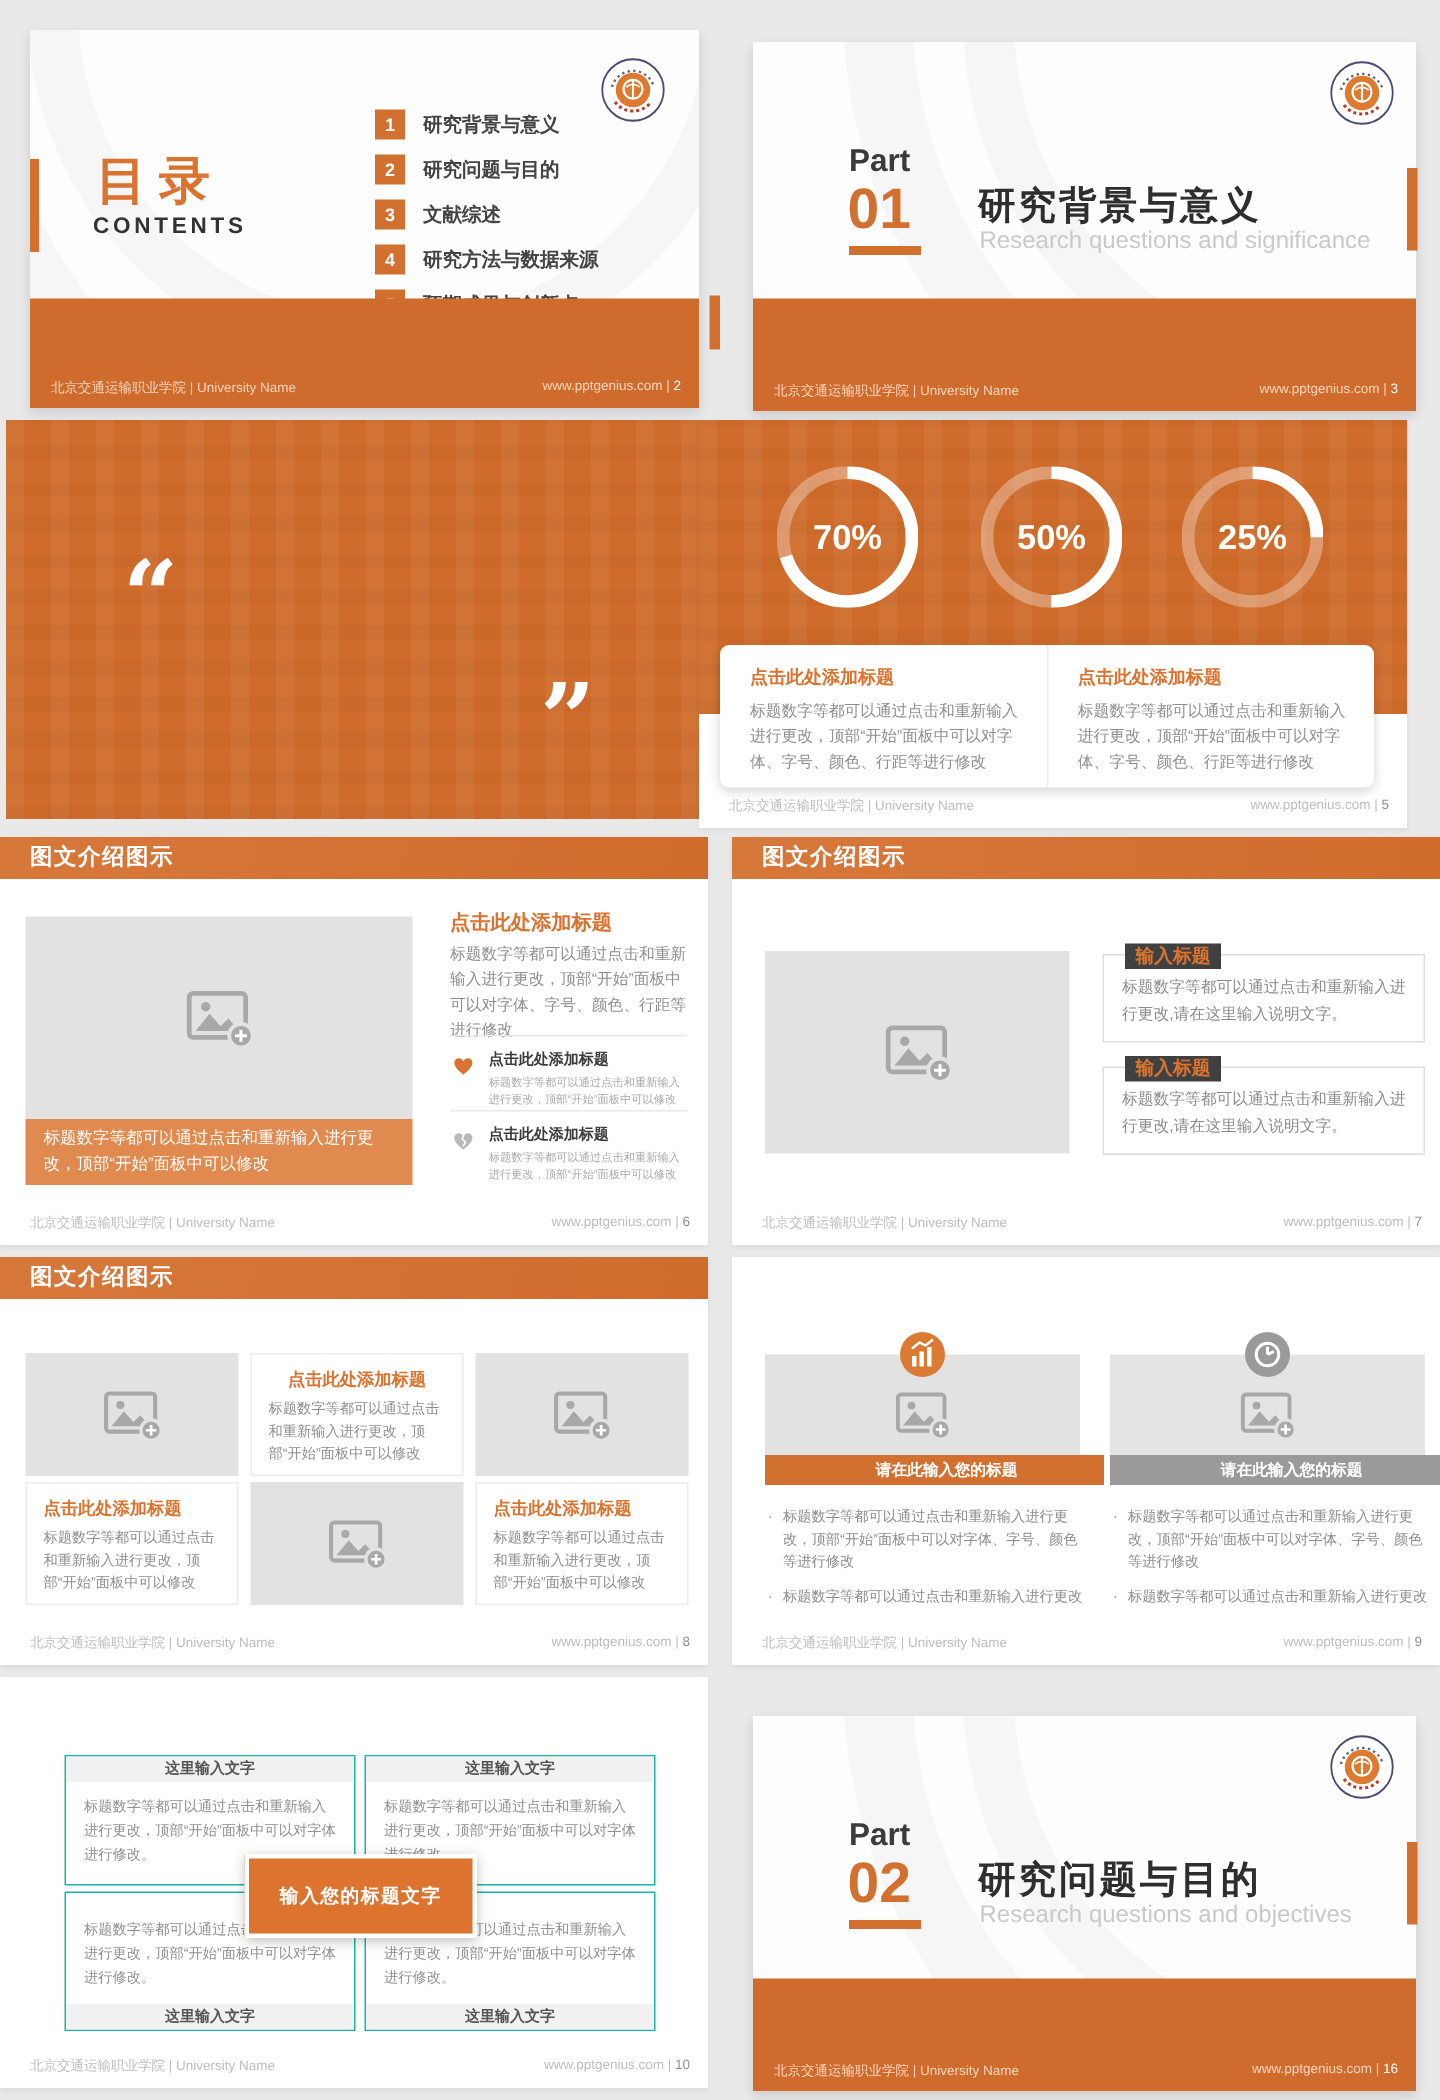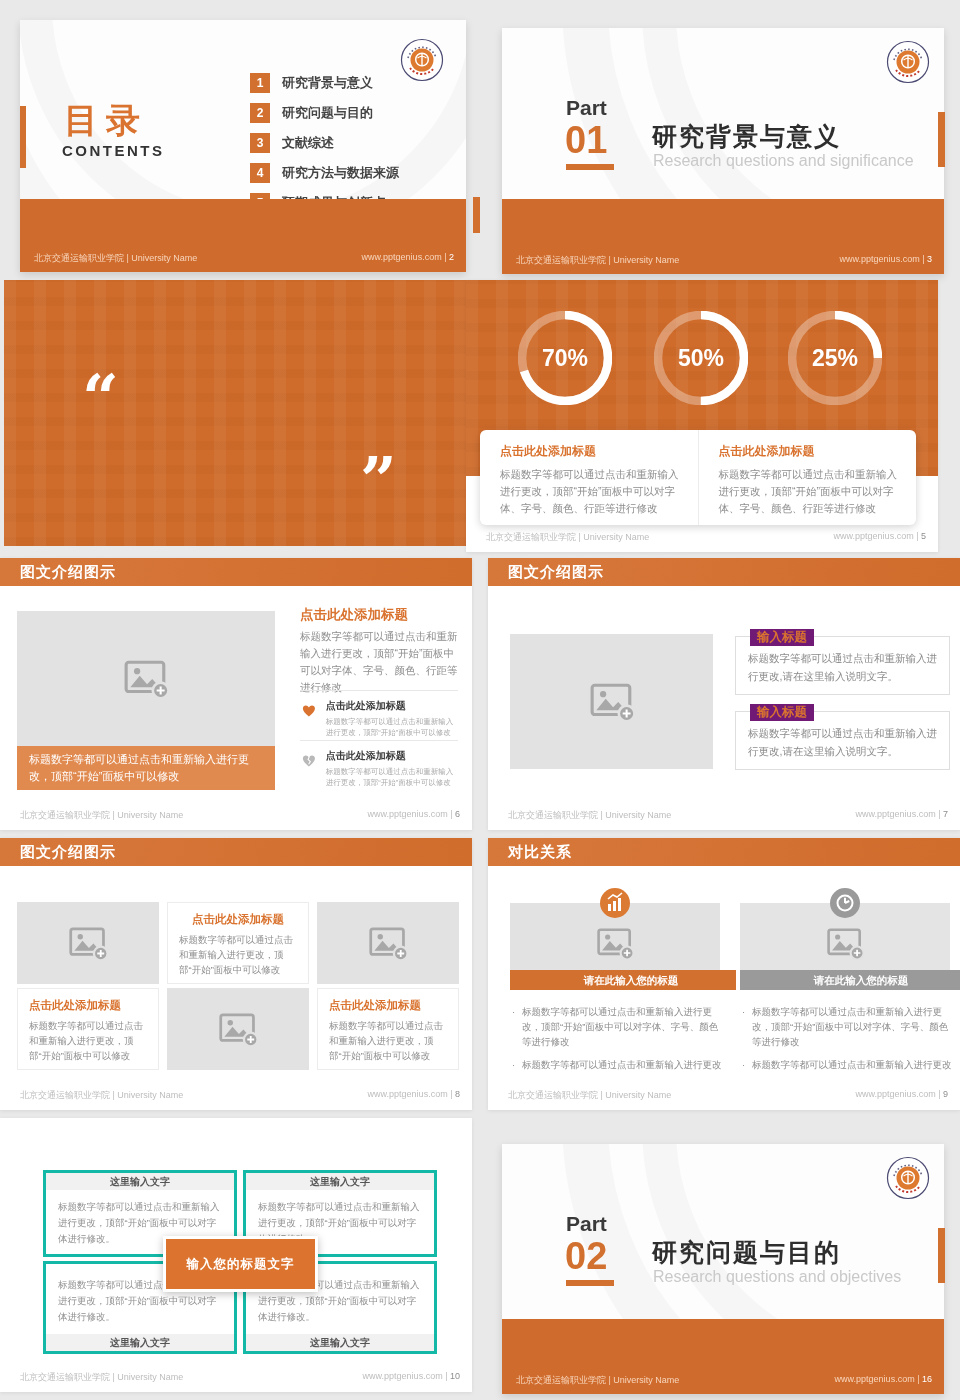--- a/index.html
+++ b/index.html
@@ -58,35 +58,35 @@
   .cap{position:absolute;background:#e08a50;color:#fff;font-size:11px;line-height:17px;padding:5px 12px;}
   .i1-title{position:absolute;font-size:13.5px;}
   .i1-body{position:absolute;font-size:10.5px;line-height:17px;}
   .rule{position:absolute;height:1px;background:#e8e8e8;}
   .mini-item{position:absolute;display:flex;}
   .mini-txt{margin-left:10px;}
   .mini-txt h5{margin:0 0 3px 0;font-size:10px;color:#3c3c3c;text-align:left;}
   .mini-txt p{margin:0;font-size:7.5px;line-height:11px;color:#ababab;}
   
   .fbox{position:absolute;border:1px solid #dedede;}
-  .fbox .legend{position:absolute;top:-8px;left:14px;background:#701a75;padding:0 7px;font-size:12.5px;}
+  .fbox .legend{position:absolute;top:-8px;left:14px;background:#404040;padding:0 7px;font-size:12.5px;}
   .fbox p{margin:0;padding:12px 12px 0 12px;font-size:10.5px;line-height:18px;color:#8c8c8c;}
   
   .tblock{position:absolute;background:#fff;border:1px solid #ececec;box-sizing:border-box;padding:9px 11px;}
   .tblock h4{margin:0 0 5px 0;font-size:11.5px;}
   .tblock.center h4{text-align:center;}
   .tblock p{margin:0;font-size:9.5px;line-height:15px;color:#8e8e8e;}
   
   .cicon{position:absolute;width:30px;height:30px;z-index:2;}
   .cbar{position:absolute;height:20px;color:#fff;font-size:10.5px;font-weight:bold;text-align:center;line-height:20px;padding-left:16px;}
   .bullets{position:absolute;font-size:9.5px;color:#8c8c8c;line-height:15px;}
   .bullets .b{display:flex;margin-bottom:8px;}
   .bullets .dot{flex:0 0 10px;}
   
-  .qbox{position:absolute;border:3px solid #14b8a6;background:#fff;box-sizing:border-box;}
+  .qbox{position:absolute;border:1px solid #14b8a6;background:#fff;box-sizing:border-box;}
   .qbox .qhead{height:17px;background:#f1f1f1;color:#555;font-size:10px;font-weight:bold;text-align:center;line-height:17px;}
   .qbox p{margin:0;padding:9px 12px;font-size:9.5px;line-height:16px;color:#909090;}
   .qbox.flip{display:flex;flex-direction:column;justify-content:flex-end;}
   .centerbox{position:absolute;background:#dc742f;border:3px solid #fff;box-shadow:0 2px 8px rgba(0,0,0,.25);
              color:#fff;font-size:12.5px;font-weight:bold;display:flex;align-items:center;justify-content:center;z-index:4;letter-spacing:1px;}
   .logo{position:absolute;width:44px;height:44px;}
 </style>
 </head>
 <body>
 
@@ -338,23 +338,20 @@
       </div>
       <div class="wfoot">
         <span>北京交通运输职业学院 | University Name</span>
         <span><span>www.pptgenius.com</span>&nbsp;|&nbsp;<span class="pg">8</span></span>
       </div>
     </div>
   </div>
 
   <div class="cell" style="left:480px;top:836px;height:280px">
     <div class="sheet" style="left:8px;top:2px;width:472px;height:272px">
-      <div class="hbar">
-          <span>对比关系</span>
-        </div>
 
       <svg class="cicon" style="left:112px;top:50px" viewBox="0 0 30 30">
           <use href="#chart-circ-g"></use>
         </svg>
       <div class="ph" style="left:22px;top:65px;width:210px;height:67px">
         <svg width="38" height="33" viewBox="0 0 44 38" style="margin-top:14px">
             <use href="#imgph-g"></use>
           </svg>
       </div>
       <div class="cbar" style="left:22px;top:132px;width:210px;background:#d2702f">请在此输入您的标题</div>

